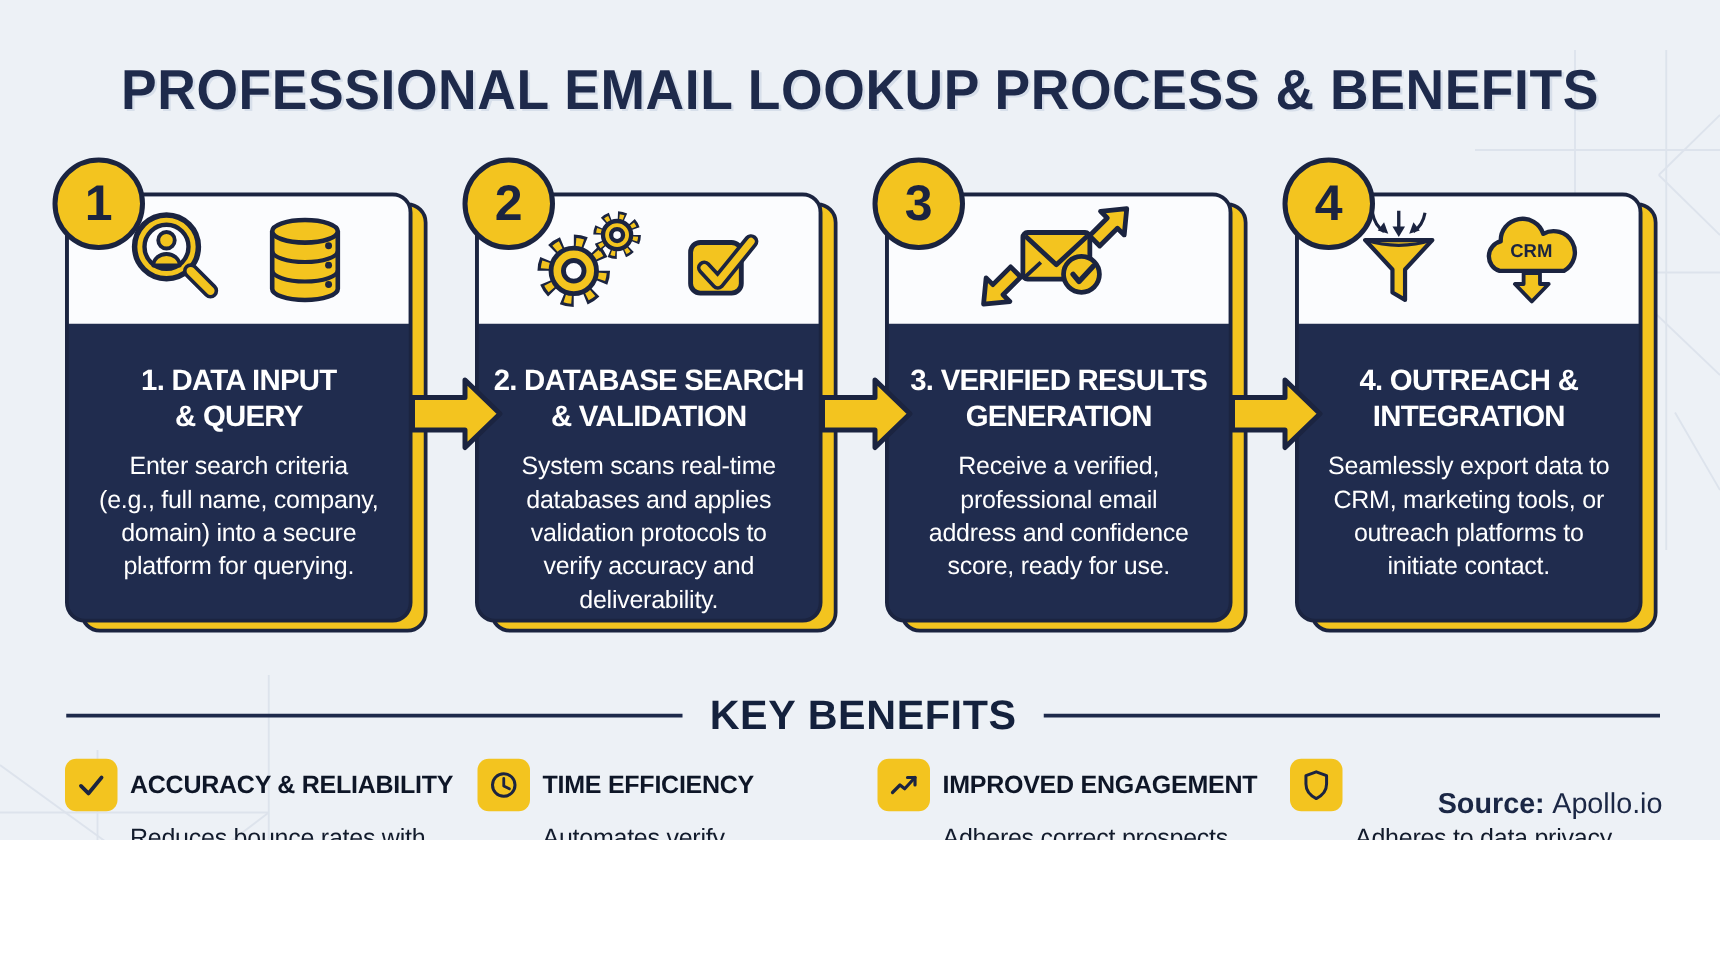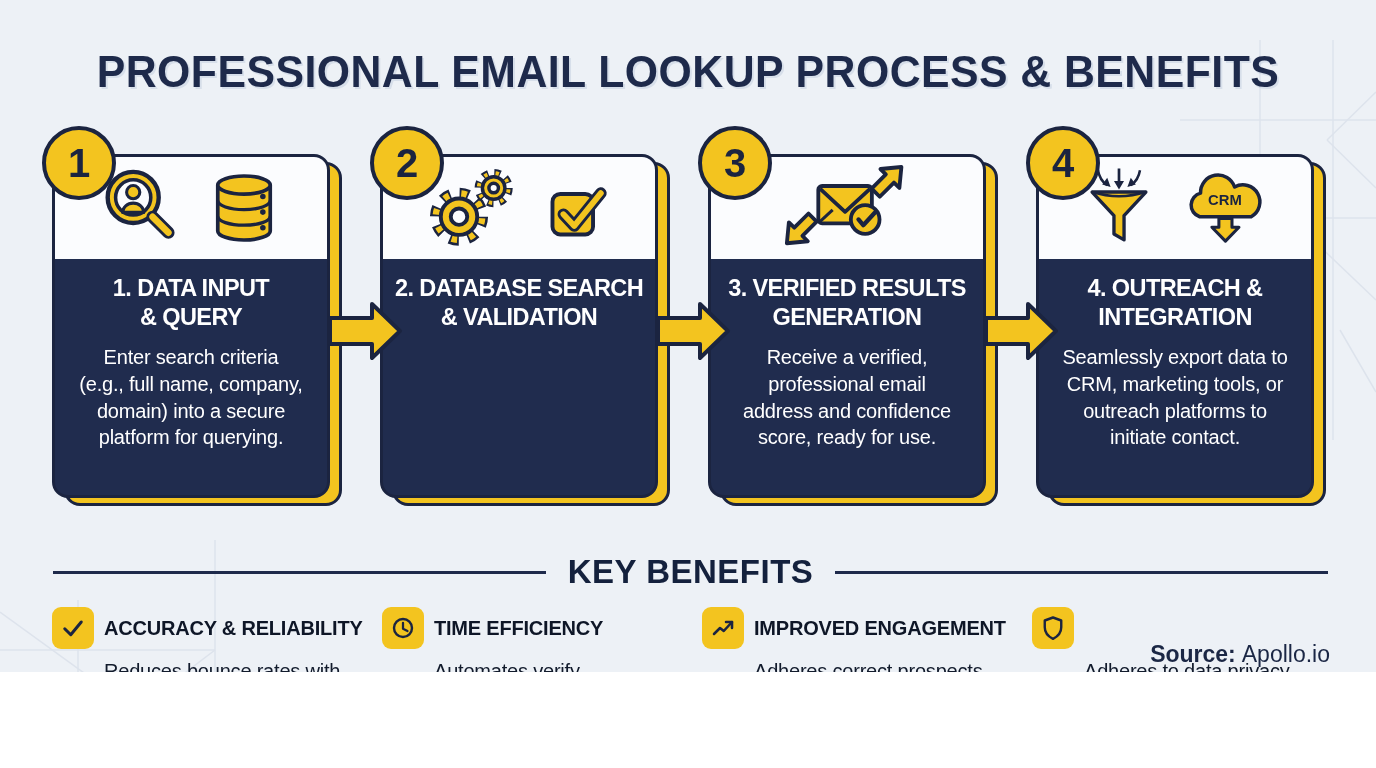--- a/index.html
+++ b/index.html
@@ -30,21 +30,21 @@
   .step-card{
     position:absolute; left:0; top:4px; width:278px; height:344px;
     background:#202C4E; border:3px solid #1B2440; border-radius:16px;
     box-sizing:border-box; overflow:hidden; display:flex; flex-direction:column;
     z-index:2;
   }
   .step-icons{
     height:102px; flex:0 0 102px; background:#FBFCFE;
     display:flex; align-items:center; justify-content:center; gap:16px;
   }
-  .step-body{flex:1; padding:15px 9px 0; text-align:center; color:#fff;}
+  .step-body{flex:1; padding:31px 9px 0; text-align:center; color:#fff;}
   .preline{white-space:pre-line;}
   .step-title{font-size:23.5px; font-weight:bold; line-height:1.22; letter-spacing:-.6px;}
   .step-desc{margin-top:13px; font-size:20px; line-height:1.33; letter-spacing:-.2px;}
   .step-number{
     position:absolute; left:-10px; top:-24px; width:66px; height:66px;
     border-radius:50%; background:#F3C41F; border:4px solid #1B2440;
     display:flex; align-items:center; justify-content:center;
     font-size:40px; font-weight:bold; color:#1B2440; z-index:3;
   }
   .flow-arrow{position:absolute; top:291px; z-index:4;}
@@ -59,21 +59,21 @@
 
   .benefit{position:absolute; top:607px; width:312px;}
   .benefit-head{display:flex; align-items:center; gap:10px;}
   .benefit-iconbox{
     width:42px; height:42px; border-radius:9px; background:#F3C41F;
     display:flex; align-items:center; justify-content:center; flex:0 0 auto;
   }
   .benefit-title{font-size:20px; font-weight:bold; color:#0E1627; white-space:nowrap; letter-spacing:-.2px;}
   .benefit-desc{margin:9px 0 0 52px; font-size:20px; line-height:1.3; color:#121B2C; letter-spacing:-.2px;}
 
-  .source{position:absolute; right:46px; bottom:4px; font-size:23px; color:#1B2745;}
+  .source{position:absolute; right:46px; bottom:16px; font-size:23px; color:#1B2745;}
   .source-label{font-weight:bold;}
   .source-value{margin-left:6px;}
 </style>
 </head>
 <body>
 
 <div class="canvas">
 
   <svg class="deco">
     <line x1="215" y1="540" x2="215" y2="768"></line>
@@ -144,20 +144,25 @@
         </svg>
         <svg width="78" height="88" viewBox="0 0 100 100">
           <rect x="16" y="32" width="52" height="52" rx="10" fill="#F3C41F" stroke="#1B2440" stroke-width="5"></rect>
           <path d="M30,58 l14,15 l34,-42" fill="none" stroke="#1B2440" stroke-width="15" stroke-linecap="round" stroke-linejoin="round"></path>
           <path d="M30,58 l14,15 l34,-42" fill="none" stroke="#F3C41F" stroke-width="7.5" stroke-linecap="round" stroke-linejoin="round"></path>
         </svg>
       </div>
       <div class="step-body">
         <div class="step-title preline">2. DATABASE SEARCH
 &amp; VALIDATION</div>
+        <div class="step-desc preline">System scans real-time
+databases and applies
+validation protocols to
+verify accuracy and
+deliverability.</div>
       </div>
     </div>
     <div class="step-number">2</div>
   </div>
 
   <div class="step" style="left:708px">
     <div class="step-shadow"></div>
     <div class="step-card">
       <div class="step-icons">
         <svg width="168" height="88" viewBox="0 0 140 92">

